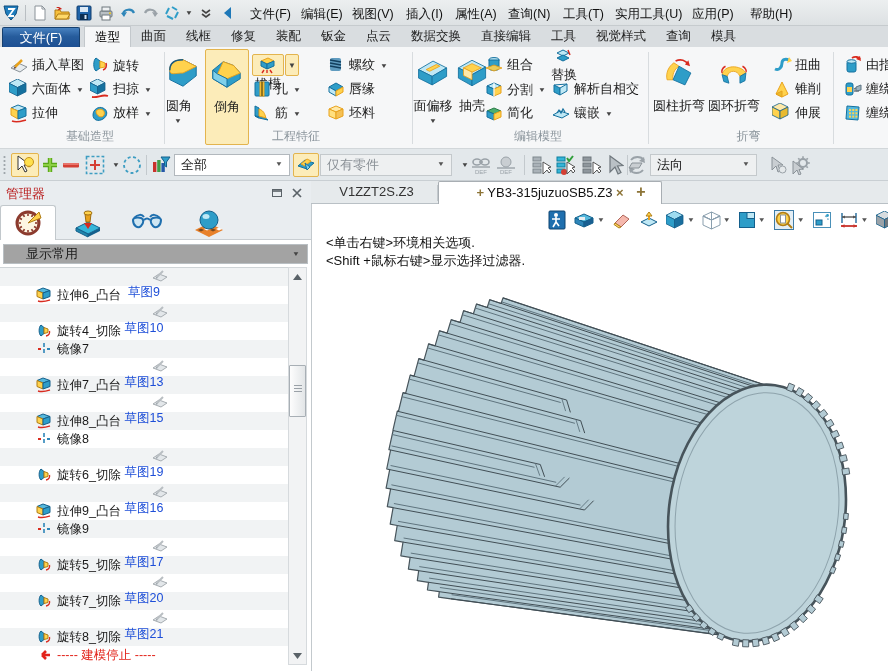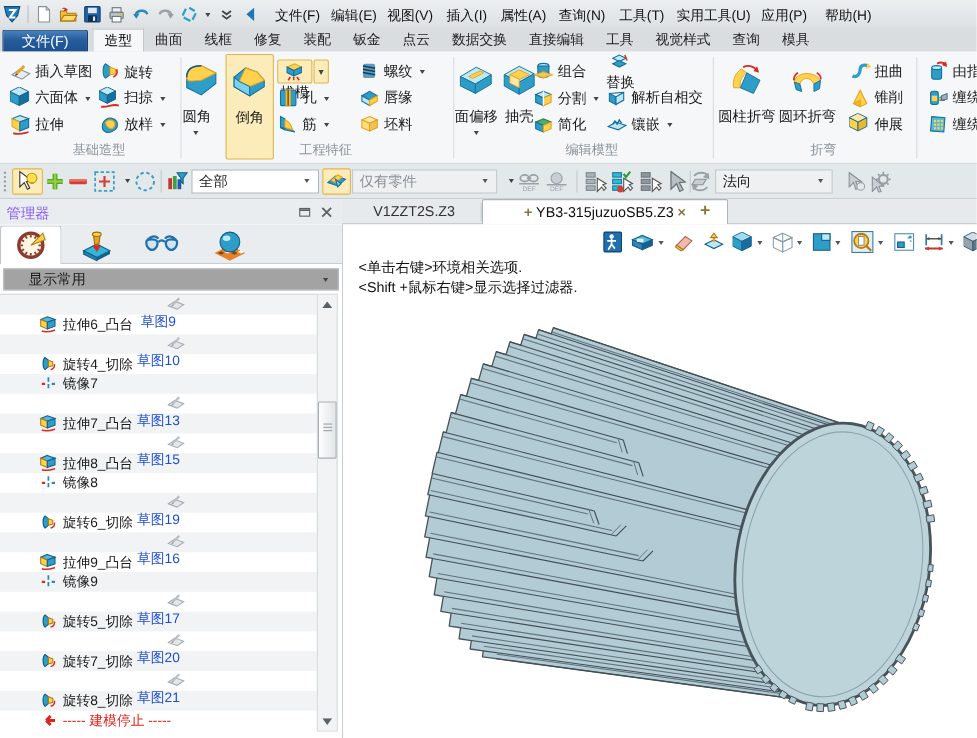--- a/index.html
+++ b/index.html
@@ -49,21 +49,21 @@
   #seltoolbar { left:0; top:149px; width:888px; height:32px; background:#e3e8eb; border-bottom:1px solid #c9cfd3; }
   .st { position:absolute; top:0; height:31px; display:flex; align-items:center; }
   .combo { background:#fff; border:1px solid #b2b8bd; height:22px; display:flex; align-items:center; padding-left:6px; position:relative; }
   .combo .cv { flex:1; }
   .combo .ca { font-size:8px; color:#555; padding:0 6px; transform:scaleY(0.8); }
   .combo.gray { background:#eef0f1; border-color:#c4c9cc; }
   .tsep { width:1px; height:20px; background:#c3c9cd; }
 
   
   #mgr-header { left:0; top:181px; width:311px; height:23px; background:#e9edf0; }
-  #mgr-header .t { position:absolute; left:6px; top:4px; color:#8b5cf6; }
+  #mgr-header .t { position:absolute; left:6px; top:4px; color:#b91c1c; }
   #doc-strip { left:311px; top:181px; width:577px; height:23px; background:#e6eaec; border-bottom:1px solid #b9c0c5; }
   .dtab { position:absolute; top:0; height:23px; line-height:22px; text-align:center; color:#333; }
   .dtab.active { background:#fff; border:1px solid #a8aeb3; border-bottom:none; border-radius:2px 2px 0 0; color:#111; }
   .goldchar { color:#8d7437; font-weight:bold; }
 
   
   #manager { left:0; top:204px; width:311px; height:467px; background:#fff; }
   #mgr-tabs { position:absolute; left:0; top:0; width:311px; height:36px; background:#e9edf0; border-bottom:1px solid #c9ced2; }
   .mtab { position:absolute; top:1px; width:56px; height:35px; display:flex; align-items:center; justify-content:center; }
   .mtab.active { background:#fff; border:1px solid #c2c8cc; border-bottom:none; border-radius:3px 3px 0 0; }

